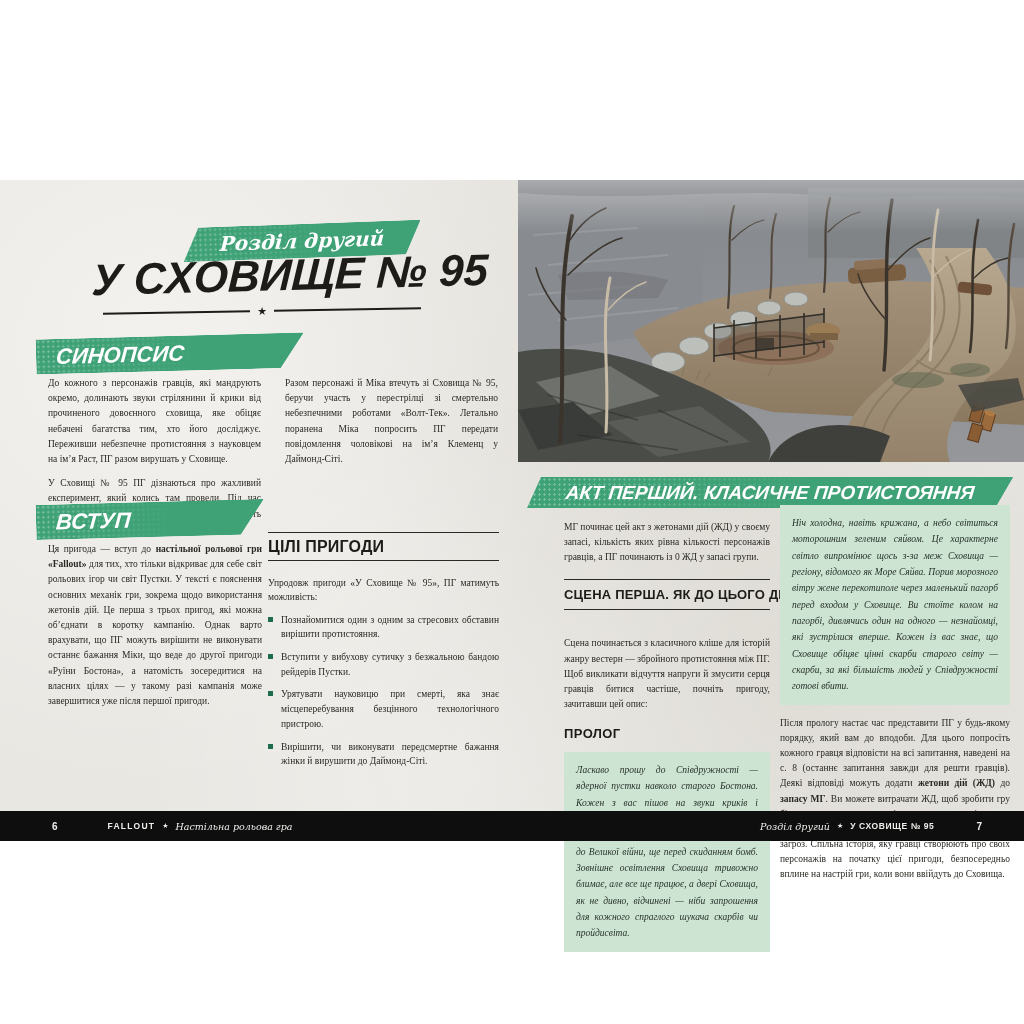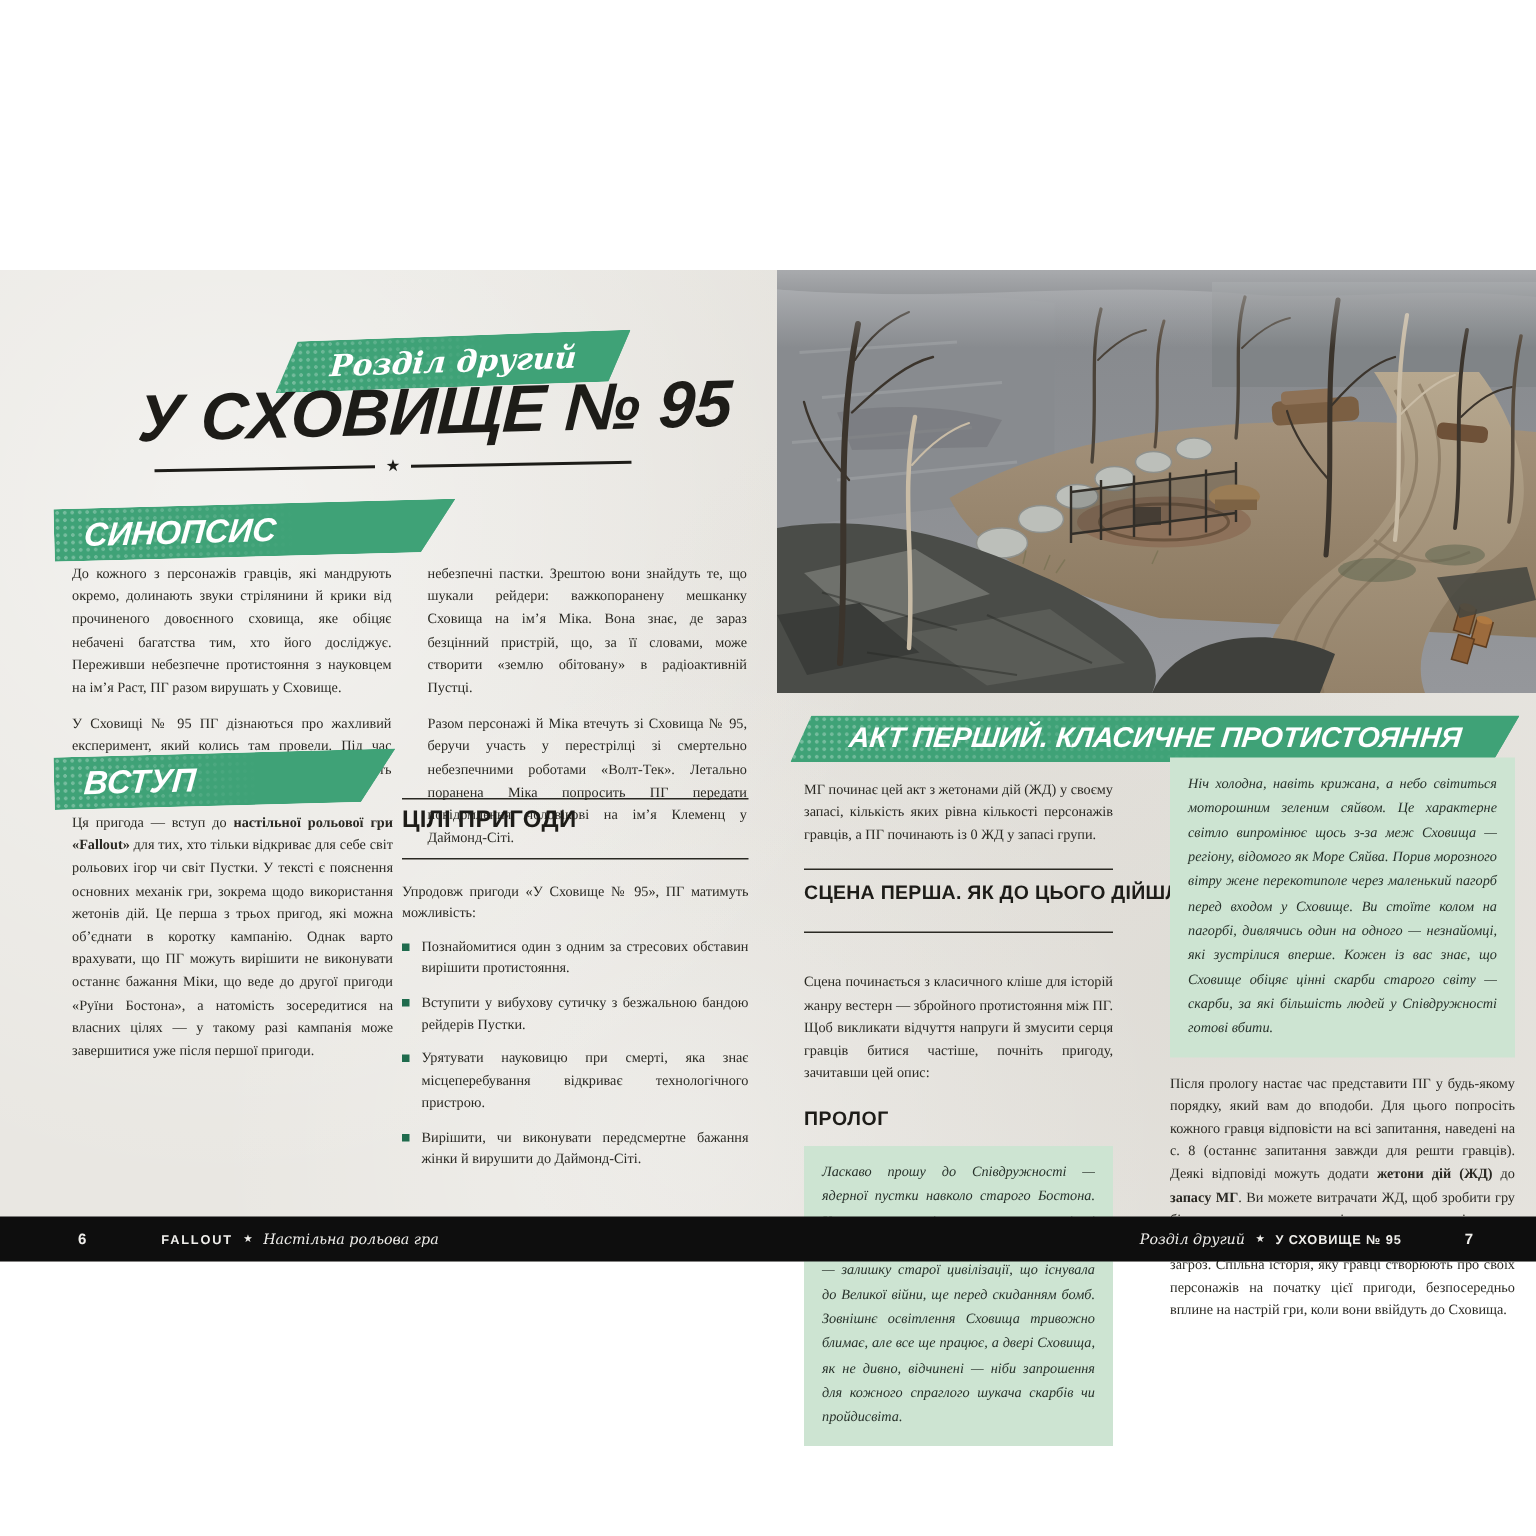--- a/index.html
+++ b/index.html
@@ -55,34 +55,34 @@
   .bodytext { font-size:9.5px; line-height:1.6; text-align:justify; color:#2a2923; }
   .bodytext p + p { margin-top:9px; }
   .col { position:absolute; }
   .syn-col1 { left:48px;  top:196px; width:213px; }
   .syn-col2 { left:285px; top:196px; width:213px; }
   .intro-text { left:48px; top:362px; width:214px; }
 
   
   .goals { position:absolute; left:268px; top:352px; width:231px; }
   .ruled-heading { border-top:1.6px solid #2a2923; border-bottom:1.6px solid #2a2923;
-    padding:5px 0 16px 0; font-family:"Liberation Sans", sans-serif; font-weight:bold;
+    padding:5px 0 4px 0; font-family:"Liberation Sans", sans-serif; font-weight:bold;
     color:#1d1c18; letter-spacing:.2px; }
   .goals .ruled-heading { font-size:16px; }
   .goals-intro { margin-top:15px; font-size:9.5px; line-height:1.5; }
   .goals-list { margin-top:8px; }
   .goal-item { display:flex; gap:8px; margin-bottom:8px; font-size:9.5px; line-height:1.55;
     text-align:justify; }
   .goal-bullet { flex:0 0 auto; width:5px; height:5px; background:#1f6b4d; margin-top:4px; }
 
   
   .hero { position:absolute; left:518px; top:0; width:506px; height:282px; overflow:hidden; }
   .hero svg { display:block; width:100%; height:100%; }
 
-  .rcol1 { left:536px; top:340px; width:206px; }
+  .rcol1 { left:564px; top:340px; width:206px; }
   .rcol2 { left:780px; top:325px; width:230px; }
 
   .scene-heading { margin-top:13px; }
   .scene-heading .ruled-heading { font-size:13px; white-space:nowrap; }
   .prologue-heading { margin-top:12px; font-family:"Liberation Sans", sans-serif;
     font-weight:bold; font-size:13px; color:#1d1c18; letter-spacing:.4px; }
 
   .quotebox { background:#cde4d2; padding:10px 12px; font-style:italic; font-size:9.5px;
     line-height:1.72; text-align:justify; color:#27312a; }
   .rcol1 .quotebox { margin-top:7px; }
@@ -124,21 +124,20 @@
 
   <div class="banner section-banner synopsis-banner">
     <span class="banner-text">СИНОПСИС</span>
   </div>
 
   <div class="col bodytext syn-col1">
     <p>До кожного з персонажів гравців, які мандрують окремо, долинають звуки стрілянини й крики від прочиненого довоєнного сховища, яке обіцяє небачені багатства тим, хто його досліджує. Переживши небезпечне протистояння з науковцем на ім’я Раст, ПГ разом вирушать у Сховище.</p>
     <p>У Сховищі № 95 ПГ дізнаються про жахливий експеримент, який колись там провели. Під час дослідження Сховища вони подолають автоматизовані системи захисту й смертельно</p>
   </div>
   <div class="col bodytext syn-col2">
-    <p>небезпечні пастки. Зрештою вони знайдуть те, що шукали рейдери: важкопоранену мешканку Сховища на ім’я Міка. Вона знає, де зараз безцінний пристрій, що, за її словами, може створити «землю обітовану» в радіоактивній Пустці.</p>
     <p>Разом персонажі й Міка втечуть зі Сховища № 95, беручи участь у перестрілці зі смертельно небезпечними роботами «Волт-Тек». Летально поранена Міка попросить ПГ передати повідомлення чоловікові на ім’я Клеменц у Даймонд-Сіті.</p>
   </div>
 
   <div class="banner section-banner intro-banner">
     <span class="banner-text">ВСТУП</span>
   </div>
 
   <div class="col bodytext intro-text">
     <p>Ця пригода — вступ до <b>настільної рольової гри «Fallout»</b> для тих, хто тільки відкриває для себе світ рольових ігор чи світ Пустки. У тексті є пояснення основних механік гри, зокрема щодо використання жетонів дій. Це перша з трьох пригод, які можна об’єднати в коротку кампанію. Однак варто врахувати, що ПГ можуть вирішити не виконувати останнє бажання Міки, що веде до другої пригоди «Руїни Бостона», а натомість зосередитися на власних цілях — у такому разі кампанія може завершитися уже після першої пригоди.</p>
   </div>
@@ -150,21 +149,21 @@
       <div class="goal-item">
         <span class="goal-bullet"></span>
         <span>Познайомитися один з одним за стресових обставин вирішити протистояння.</span>
       </div>
       <div class="goal-item">
         <span class="goal-bullet"></span>
         <span>Вступити у вибухову сутичку з безжальною бандою рейдерів Пустки.</span>
       </div>
       <div class="goal-item">
         <span class="goal-bullet"></span>
-        <span>Урятувати науковицю при смерті, яка знає місцеперебування відкриває технологічного пристрою.</span>
+        <span>Урятувати науковицю при смерті, яка знає місцеперебування безцінного технологічного пристрою.</span>
       </div>
       <div class="goal-item">
         <span class="goal-bullet"></span>
         <span>Вирішити, чи виконувати передсмертне бажання жінки й вирушити до Даймонд-Сіті.</span>
       </div>
     </div>
   </div>
 
   <div class="hero" role="img">
     <svg viewBox="0 0 506 282" preserveAspectRatio="none" aria-hidden="true">

